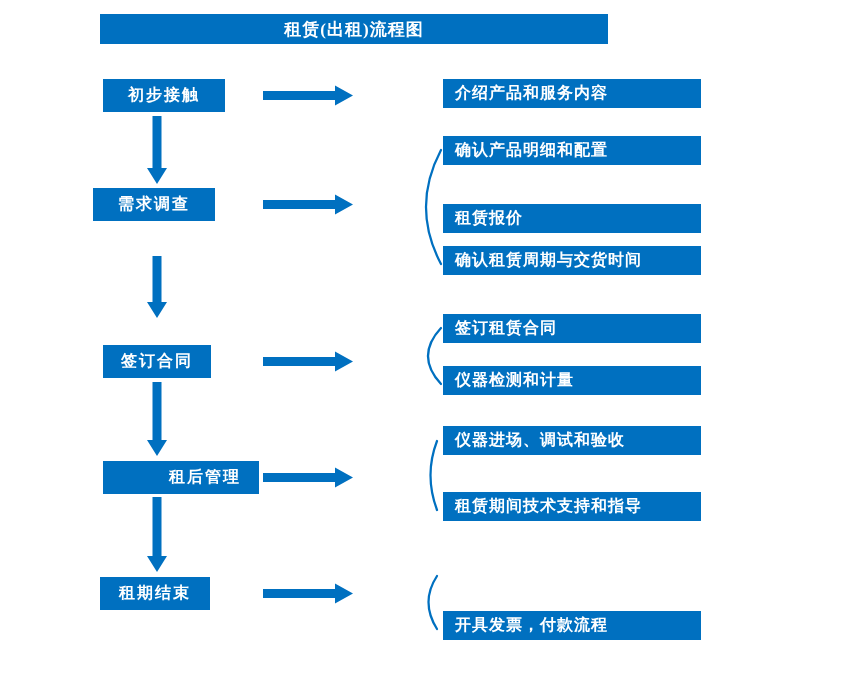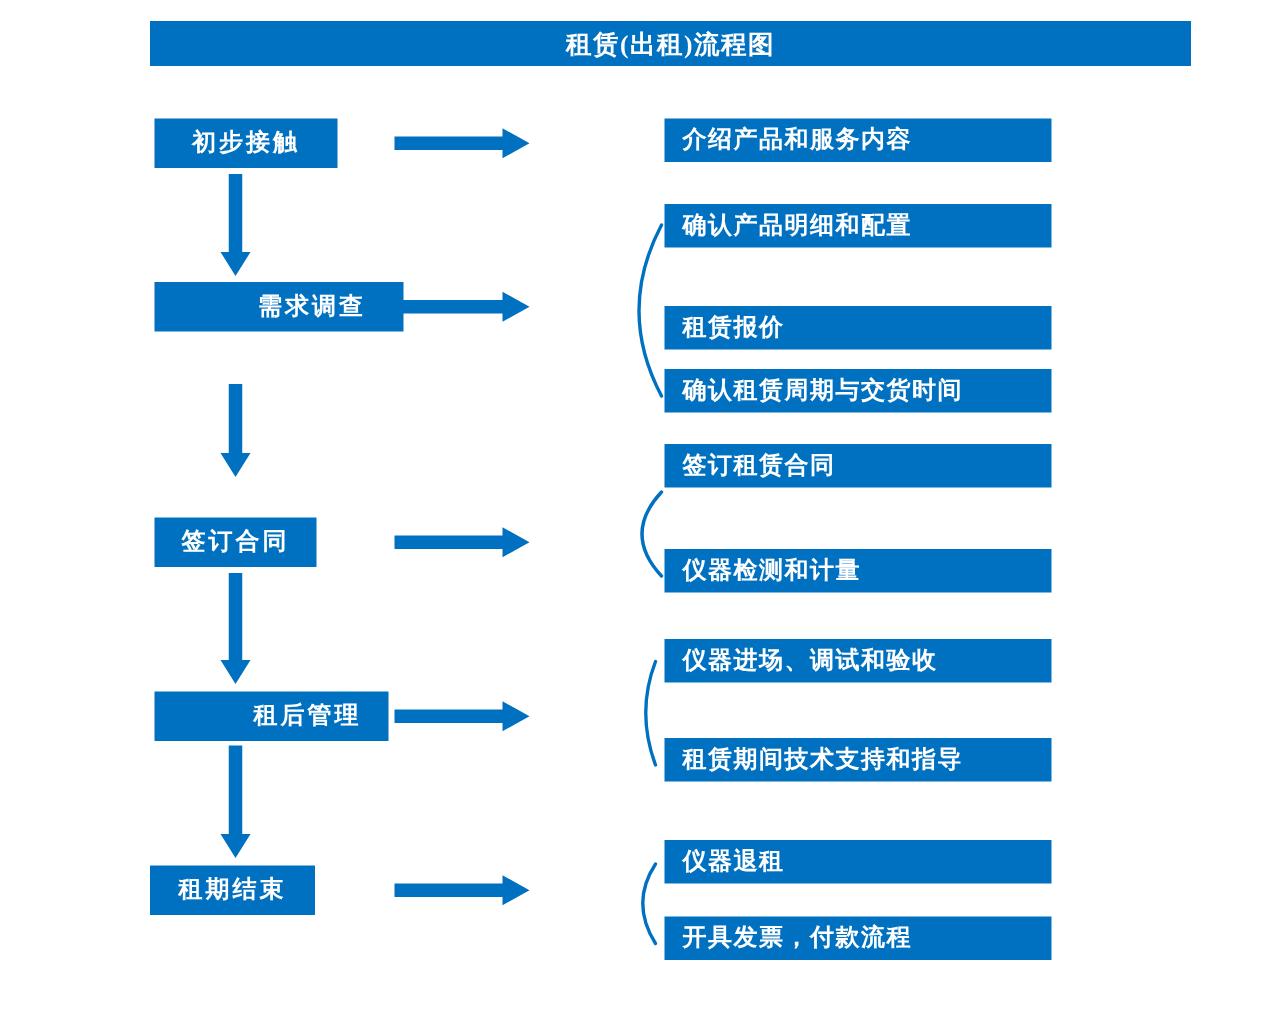--- a/index.html
+++ b/index.html
@@ -12,21 +12,21 @@
     width: 844px;
     height: 688px;
     background: #ffffff;
     overflow: hidden;
     font-family: "Liberation Serif", "DejaVu Serif", serif;
   }
   .title-bar {
     position: absolute;
     left: 100px;
     top: 14px;
-    width: 694px;
+    width: 508px;
     height: 30px;
     background: #0070C0;
     color: #ffffff;
     font-weight: bold;
     font-size: 17px;
     letter-spacing: 1px;
     display: flex;
     align-items: center;
     justify-content: center;
   }
@@ -65,38 +65,37 @@
   }
 </style>
 </head>
 <body>
 
 <div class="canvas">
 
   <div class="title-bar">租赁(出租)流程图</div>
 
   <div class="stage-box" style="left:103px; top:79px; width:122px; height:33px;">初步接触</div>
-  <div class="stage-box" style="left:103px; top:188px; width:122px; height:33px;padding-left:44px;">需求调查</div>
+  <div class="stage-box" style="left:93px; top:188px; width:122px; height:33px;">需求调查</div>
   <div class="stage-box" style="left:103px; top:345px; width:108px; height:33px;">签订合同</div>
   <div class="stage-box" style="left:103px; top:461px; width:108px; height:33px;padding-left:48px;">租后管理</div>
   <div class="stage-box" style="left:100px; top:577px; width:110px; height:33px;">租期结束</div>
 
   <div class="detail-box" style="top:79px;">介绍产品和服务内容</div>
 
   <div class="detail-box" style="top:136px;">确认产品明细和配置</div>
   <div class="detail-box" style="top:204px;">租赁报价</div>
   <div class="detail-box" style="top:246px;">确认租赁周期与交货时间</div>
 
-  <div class="detail-box" style="top:296px;">签订租赁合同</div>
+  <div class="detail-box" style="top:314px;">签订租赁合同</div>
   <div class="detail-box" style="top:366px;">仪器检测和计量</div>
 
   <div class="detail-box" style="top:426px;">仪器进场、调试和验收</div>
   <div class="detail-box" style="top:492px;">租赁期间技术支持和指导</div>
 
-  <div class="detail-box" style="top:560px;">仪器退租</div>
   <div class="detail-box" style="top:611px;">开具发票，付款流程</div>
 
   <svg class="overlay" width="844" height="688" viewBox="0 0 844 688">
 
     <polygon fill="#0070C0" points="263,91 335,91 335,85.5 353,95.5 335,105.5 335,100 263,100"></polygon>
     <polygon fill="#0070C0" points="263,200 335,200 335,194.5 353,204.5 335,214.5 335,209 263,209"></polygon>
     <polygon fill="#0070C0" points="263,357 335,357 335,351.5 353,361.5 335,371.5 335,366 263,366"></polygon>
     <polygon fill="#0070C0" points="263,473 335,473 335,467.5 353,477.5 335,487.5 335,482 263,482"></polygon>
     <polygon fill="#0070C0" points="263,589 335,589 335,583.5 353,593.5 335,603.5 335,598 263,598"></polygon>
 

